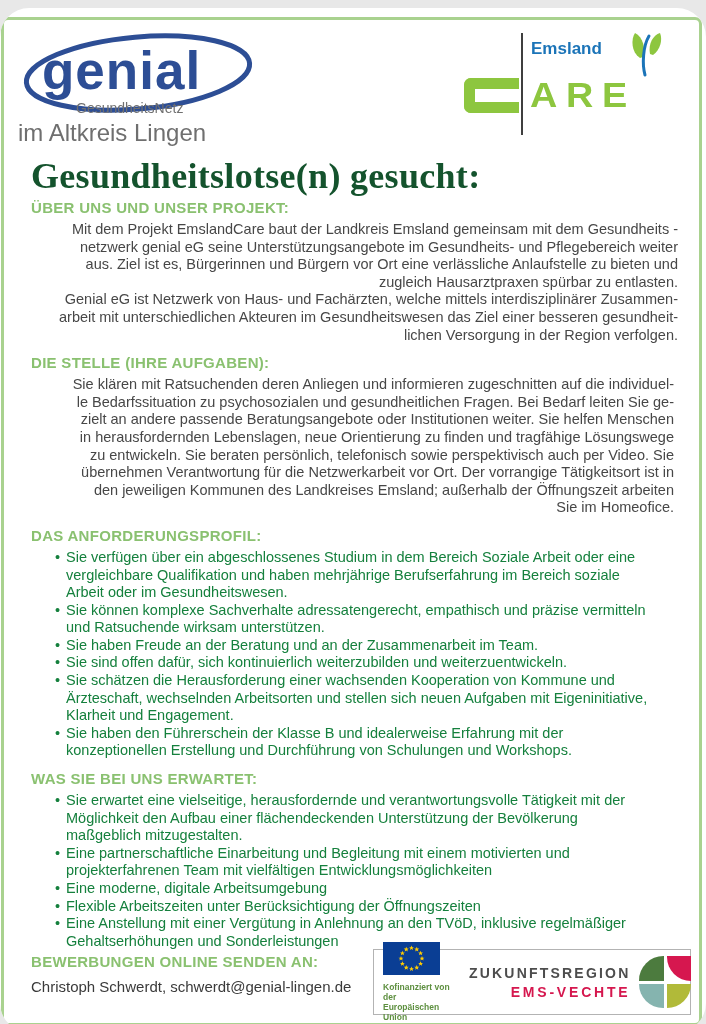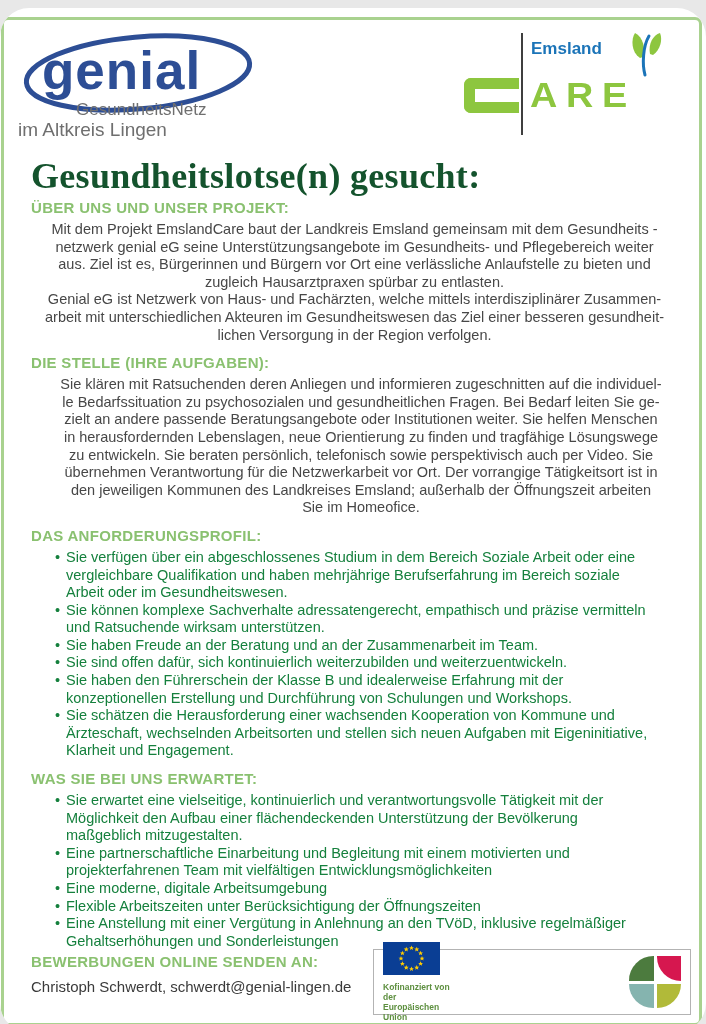--- a/index.html
+++ b/index.html
@@ -16,22 +16,22 @@
   .content { position:absolute; left:31px; right:28px; top:9px; z-index:1; }
 
   
   .header { display:flex; justify-content:space-between; align-items:flex-start; margin-top:10px; height:110px; }
   .genial-logo { position:relative; width:240px; height:110px; margin-left:-11px; }
   .genial-ellipse { position:absolute; left:0; top:0; }
   .genial-word {
     position:absolute; left:22px; top:17px; font-size:53px; font-weight:bold;
     color:#2d4e95; letter-spacing:1px; line-height:1;
   }
-  .genial-sub1 { position:absolute; left:56px; top:73px; font-size:17px; color:#6f6f6f; white-space:nowrap; }
-  .genial-sub2 { position:absolute; left:-2px; top:92px; font-size:19px; color:#6f6f6f; white-space:nowrap; }
+  .genial-sub1 { position:absolute; left:56px; top:73px; font-size:14px; color:#6f6f6f; white-space:nowrap; }
+  .genial-sub2 { position:absolute; left:-2px; top:92px; font-size:24px; color:#6f6f6f; white-space:nowrap; }
 
   .emsland-logo { position:relative; width:206px; height:108px; margin-right:8px; margin-top:4px; }
   .ec-divider { position:absolute; left:57px; top:2px; width:2px; height:102px; background:#3f3f3f; }
   .ec-word { position:absolute; left:67px; top:8px; font-size:17px; font-weight:bold; color:#1b74b8; }
   .ec-leaf { position:absolute; left:162px; top:0px; }
   .ec-c {
     position:absolute; left:0; top:47px; width:55px; height:35px; box-sizing:border-box;
     border:11px solid #8dc63f; border-right:none; border-radius:7px 0 0 7px;
   }
   .ec-are {
@@ -44,21 +44,21 @@
     margin:20px 0 0 0; font-family:"Liberation Serif", serif; font-weight:bold;
     font-size:36px; line-height:38px; color:#14532d; letter-spacing:0.3px;
   }
   .sec-h {
     margin:10px 0 4px 0; font-size:15px; font-weight:bold; color:#8ac170;
     letter-spacing:0.3px; line-height:18px;
   }
   .sec-h.first { margin-top:4px; }
   .body-text {
     margin:0; font-size:14.5px; line-height:17.6px; color:#474747;
-    white-space:pre-line; text-align:center;
+    white-space:pre-line; text-align:right;
   }
   .indent { margin-left:17px; margin-right:4px; }
   ul.bullets { list-style:none; margin:0; padding:0 4px 0 24px; }
   ul.bullets li {
     position:relative; padding-left:11px; font-size:14.5px; line-height:17.6px;
     color:#15803d; white-space:pre-line;
   }
   ul.bullets li::before { content:"\2022"; position:absolute; left:0; top:0; }
 
   
@@ -140,32 +140,32 @@
     <div>
       <div class="sec-h">DAS ANFORDERUNGSPROFIL:</div>
       <ul class="bullets">
         <li>Sie verfügen über ein abgeschlossenes Studium in dem Bereich Soziale Arbeit oder eine
 vergleichbare Qualifikation und haben mehrjährige Berufserfahrung im Bereich soziale
 Arbeit oder im Gesundheitswesen.</li>
         <li>Sie können komplexe Sachverhalte adressatengerecht, empathisch und präzise vermitteln
 und Ratsuchende wirksam unterstützen.</li>
         <li>Sie haben Freude an der Beratung und an der Zusammenarbeit im Team.</li>
         <li>Sie sind offen dafür, sich kontinuierlich weiterzubilden und weiterzuentwickeln.</li>
-        <li>Sie haben den Führerschein der Klasse B und idealerweise Erfahrung mit der
-konzeptionellen Erstellung und Durchführung von Schulungen und Workshops.</li>
         <li>Sie schätzen die Herausforderung einer wachsenden Kooperation von Kommune und
 Ärzteschaft, wechselnden Arbeitsorten und stellen sich neuen Aufgaben mit Eigeninitiative,
 Klarheit und Engagement.</li>
+        <li>Sie haben den Führerschein der Klasse B und idealerweise Erfahrung mit der
+konzeptionellen Erstellung und Durchführung von Schulungen und Workshops.</li>
       </ul>
     </div>
 
     <div>
       <div class="sec-h">WAS SIE BEI UNS ERWARTET:</div>
       <ul class="bullets">
-        <li>Sie erwartet eine vielseitige, kontinuierlich und verantwortungsvolle Tätigkeit mit der
+        <li>Sie erwartet eine vielseitige, herausfordernde und verantwortungsvolle Tätigkeit mit der
 Möglichkeit den Aufbau einer flächendeckenden Unterstützung der Bevölkerung
 maßgeblich mitzugestalten.</li>
         <li>Eine partnerschaftliche Einarbeitung und Begleitung mit einem motivierten und
 projekterfahrenen Team mit vielfältigen Entwicklungsmöglichkeiten</li>
         <li>Eine moderne, digitale Arbeitsumgebung</li>
         <li>Flexible Arbeitszeiten unter Berücksichtigung der Öffnungszeiten</li>
         <li>Eine Anstellung mit einer Vergütung in Anlehnung an den TVöD, inklusive regelmäßiger
 Gehaltserhöhungen und Sonderleistungen</li>
       </ul>
     </div>
@@ -195,20 +195,24 @@
           <use href="#star" transform="translate(19.4,21.75)"></use>
           <use href="#star" transform="translate(18,16.5)"></use>
           <use href="#star" transform="translate(19.4,11.25)"></use>
           <use href="#star" transform="translate(23.25,7.4)"></use>
         </svg>
         <div class="eu-caption">Kofinanziert von der
 Europäischen Union</div>
       </div>
 
       <div class="region-block">
+        <div class="region-text">
+          <div class="rt1">ZUKUNFTSREGION</div>
+          <div class="rt2">EMS-VECHTE</div>
+        </div>
         <div class="quad">
           <div class="q-tl"></div>
           <div class="q-tr"></div>
           <div class="q-bl"></div>
           <div class="q-br"></div>
         </div>
       </div>
     </div>
   </div>
 </div>

